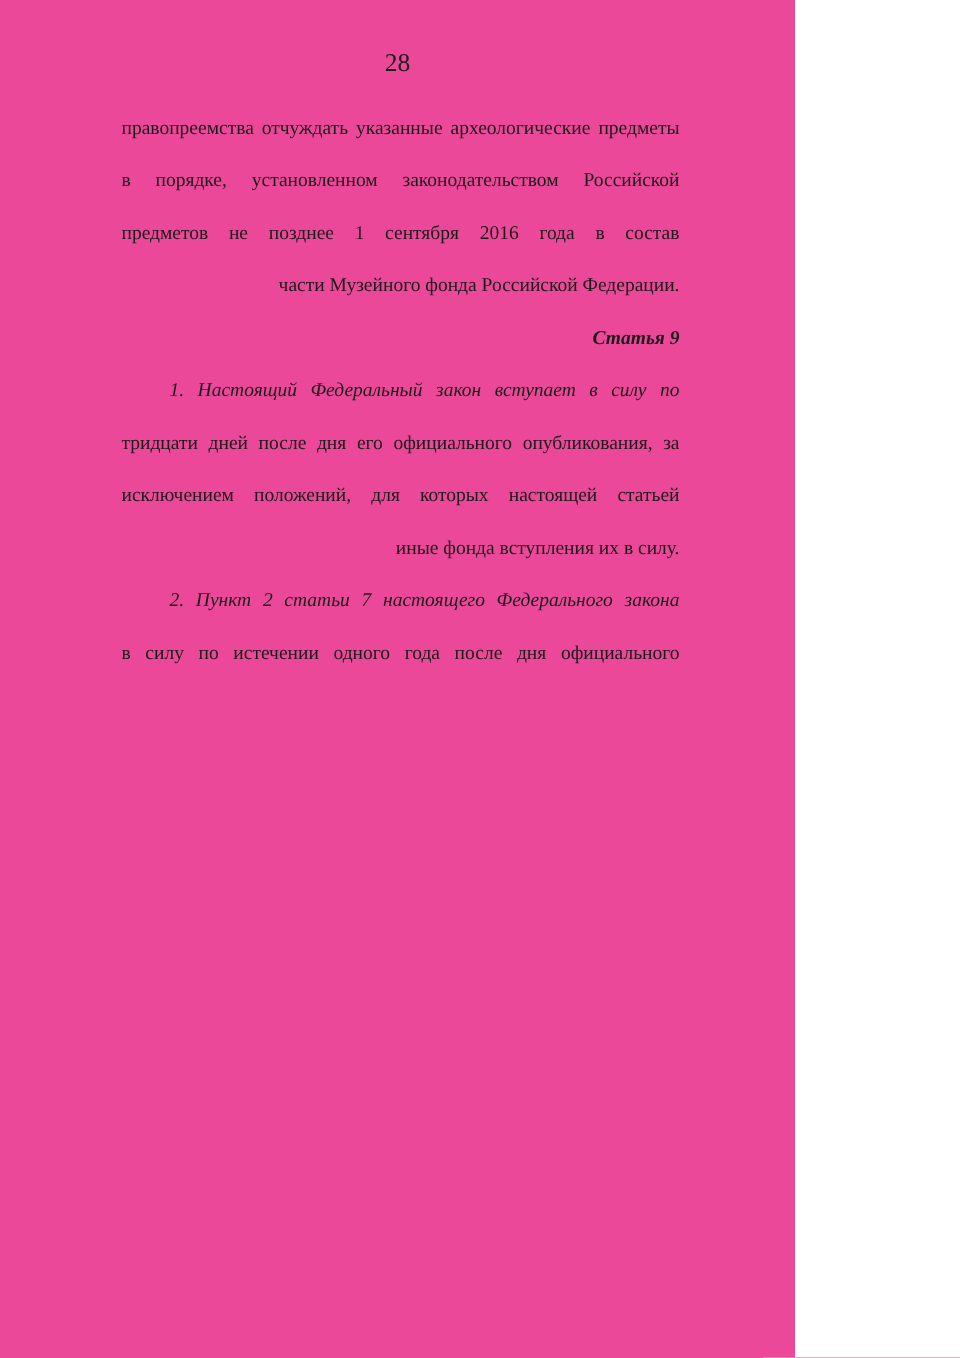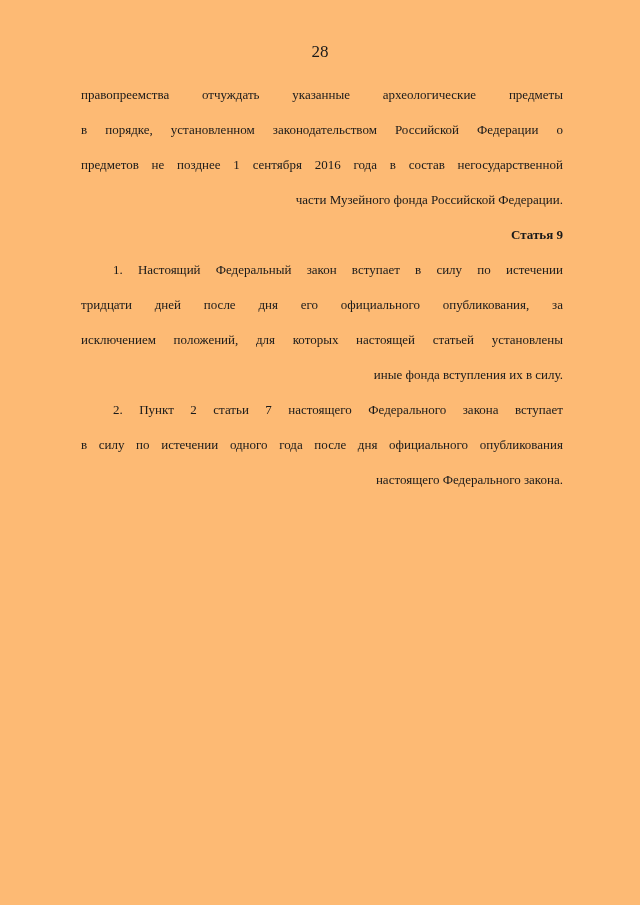--- a/index.html
+++ b/index.html
@@ -9,25 +9,25 @@
   body {
     width: 640px;
     height: 905px;
     background: #ffffff;
     font-family: "Liberation Serif", "DejaVu Serif", serif;
     color: #1a1a1a;
     overflow: hidden;
   }
   .page {
     position: relative;
-    width: 640px;
+    width: 530px;
     height: 905px;
-    background: #fdba74;
+    background: #ec4899;
     box-sizing: border-box;
-    padding-top: 40px;
+    padding-top: 30px;
   }
   .page-number {
     height: 24px;
     line-height: 24px;
     text-align: center;
     font-size: 17px;
   }
   .content {
     margin: 13px 77px 0 81px; 
     font-size: 13px;
@@ -46,20 +46,21 @@
     width: 100%;
   }
   .line.noju {
     text-align: right;
   }
   .line.noju::after {
     content: none;
   }
   .line.indent {
     padding-left: 32px;
+    font-style: italic;
   }
   .line.heading {
     font-weight: 700;
   }
 </style>
 </head>
 <body>
 
 <div class="page">
 
@@ -74,16 +75,15 @@
 
     <div class="line noju indent heading">Статья 9</div>
 
     <div class="line indent">1. Настоящий Федеральный закон вступает в силу по истечении</div>
     <div class="line">тридцати дней после дня его официального опубликования, за</div>
     <div class="line">исключением положений, для которых настоящей статьей установлены</div>
     <div class="line noju">иные фонда вступления их в силу.</div>
 
     <div class="line indent">2. Пункт 2 статьи 7 настоящего Федерального закона вступает</div>
     <div class="line">в силу по истечении одного года после дня официального опубликования</div>
-    <div class="line noju">настоящего Федерального закона.</div>
 
   </div>
 </div>
 
 </body></html>

